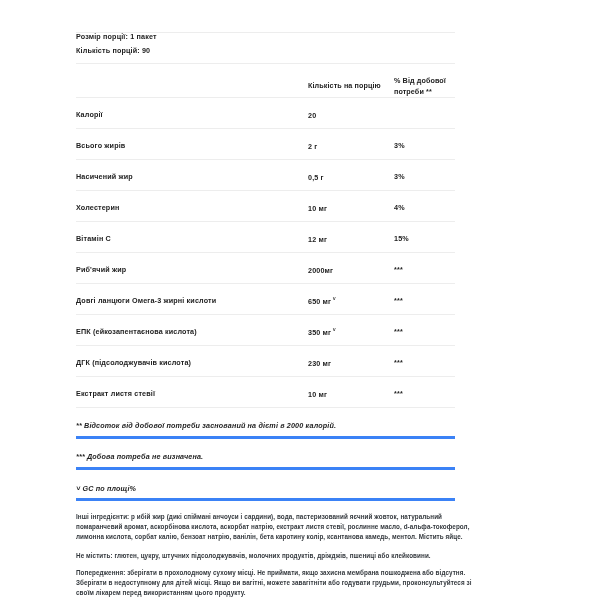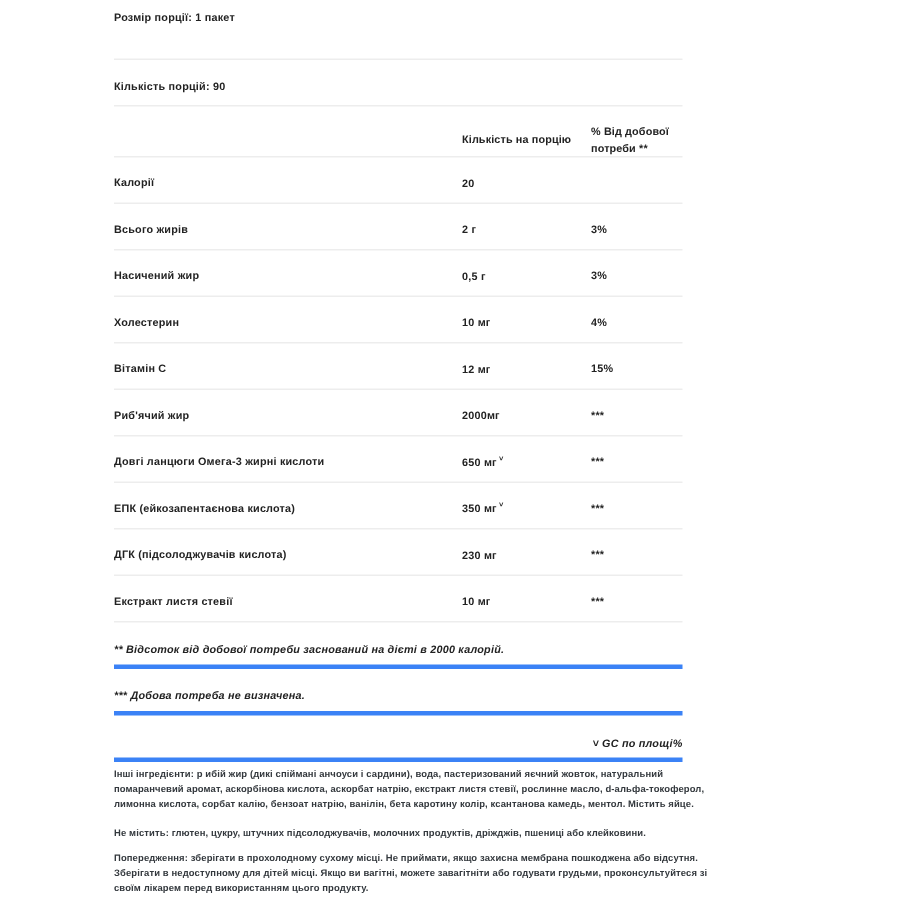--- a/index.html
+++ b/index.html
@@ -26,22 +26,22 @@
     top: 0;
     width: 379px;
   }
   .row {
     display: flex;
     align-items: flex-start;
     border-bottom: 1px solid #ededed;
     box-sizing: border-box;
   }
   .row-serving {
-    height: 40px;
-    padding-top: 7px;
+    height: 23px;
+    padding-top: 32px;
   }
   .row-servings-count {
     height: 31px;
     padding-top: 13px;
   }
   .row-head {
     height: 34px;
     padding-top: 12px;
     align-items: center;
   }
@@ -92,21 +92,20 @@
     height: 31px;
     padding-top: 13px;
     font-size: 7.2px;
     font-weight: bold;
     letter-spacing: 0.15px;
     color: #222222;
     font-style: italic;
   }
   .footnote-row.small-mark {
     padding-top: 14px;
-    text-align: right;
   }
   .prose-block {
     position: absolute;
     left: 76px;
     width: 400px;
     font-size: 6.3px;
     font-weight: bold;
     line-height: 1.62;
     letter-spacing: 0.08px;
     color: #33383d;

